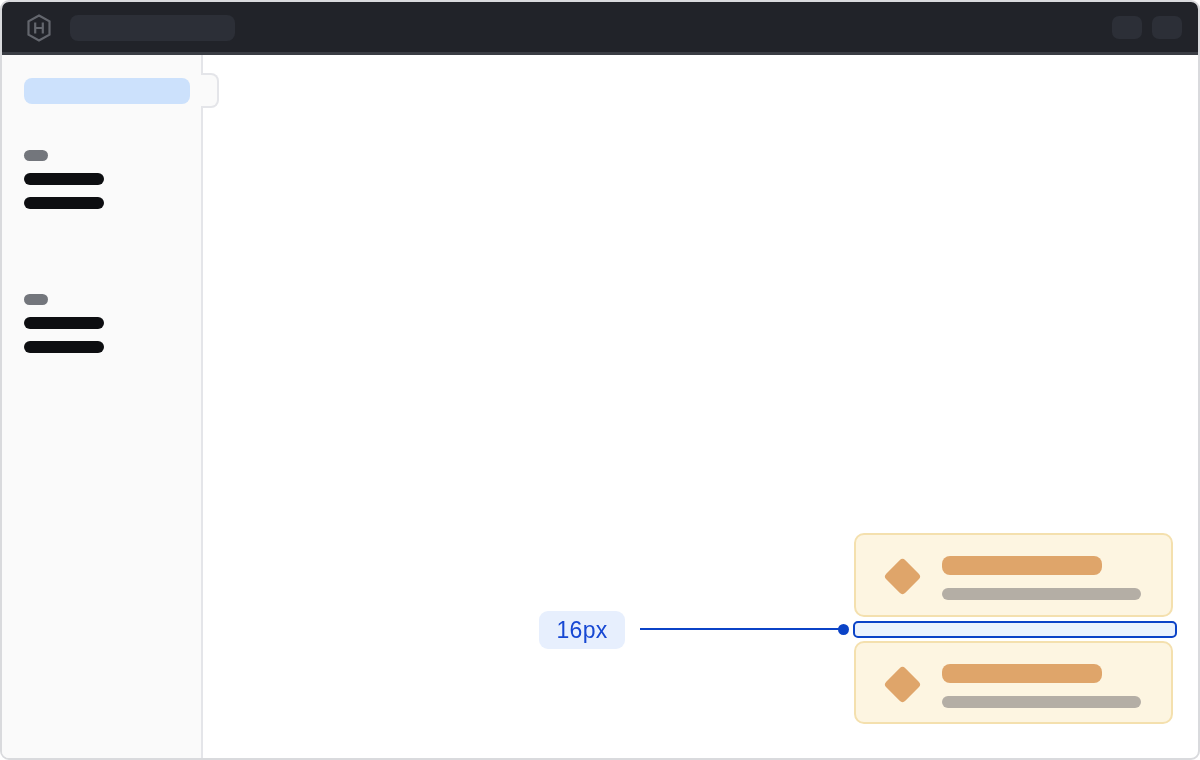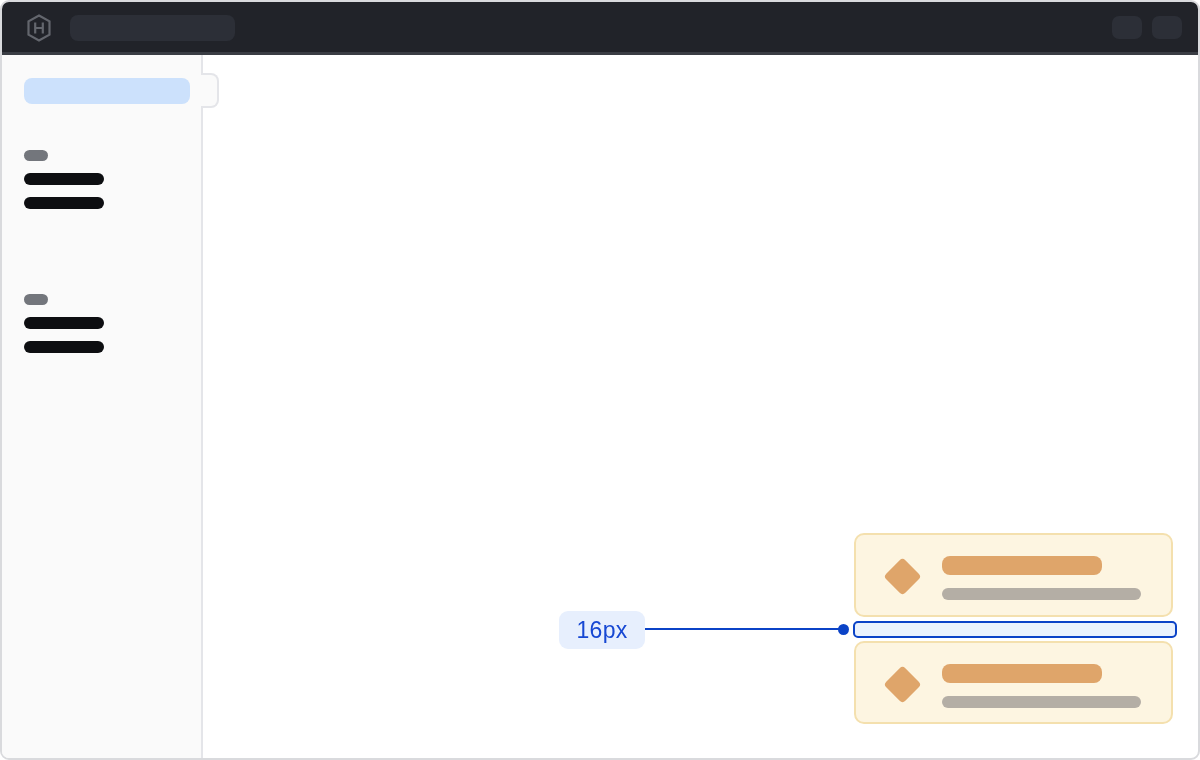--- a/index.html
+++ b/index.html
@@ -55,21 +55,21 @@
   .card-sub-bar{position:absolute;left:86px;top:53px;width:199px;height:12px;border-radius:6px;
     background:var(--card-gray);}
 
   
   .gap-highlight{position:absolute;left:851px;top:619px;width:324px;height:17px;
     background:var(--highlight-fill);border:2.5px solid var(--accent-blue);border-radius:5px;z-index:5;}
   .measure-line{position:absolute;left:638px;top:626px;width:204px;height:0;
     border-top:2.5px solid var(--accent-blue);z-index:5;}
   .measure-dot{position:absolute;left:836px;top:622px;width:11px;height:11px;border-radius:50%;
     background:var(--accent-blue);z-index:6;}
-  .measure-label{position:absolute;left:557px;top:609px;width:86px;height:38px;border-radius:9px;
+  .measure-label{position:absolute;left:537px;top:609px;width:86px;height:38px;border-radius:9px;
     background:var(--label-bg);color:var(--label-text);font-size:23px;font-weight:500;
     display:flex;align-items:center;justify-content:center;z-index:6;letter-spacing:.3px;}
 </style>
 </head>
 <body>
 
 <div class="window">
 
   <div class="header">
     <div class="logo-wrap">

